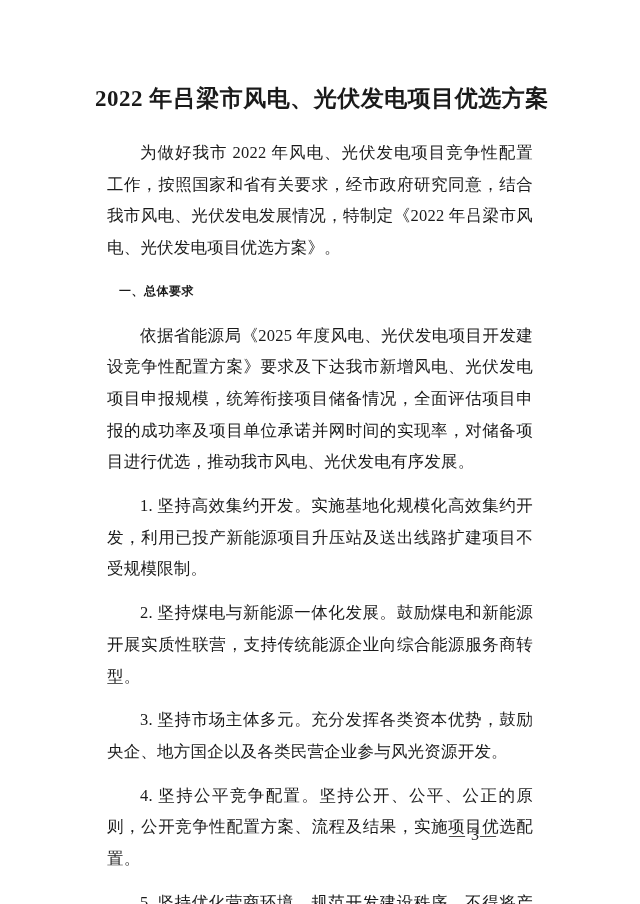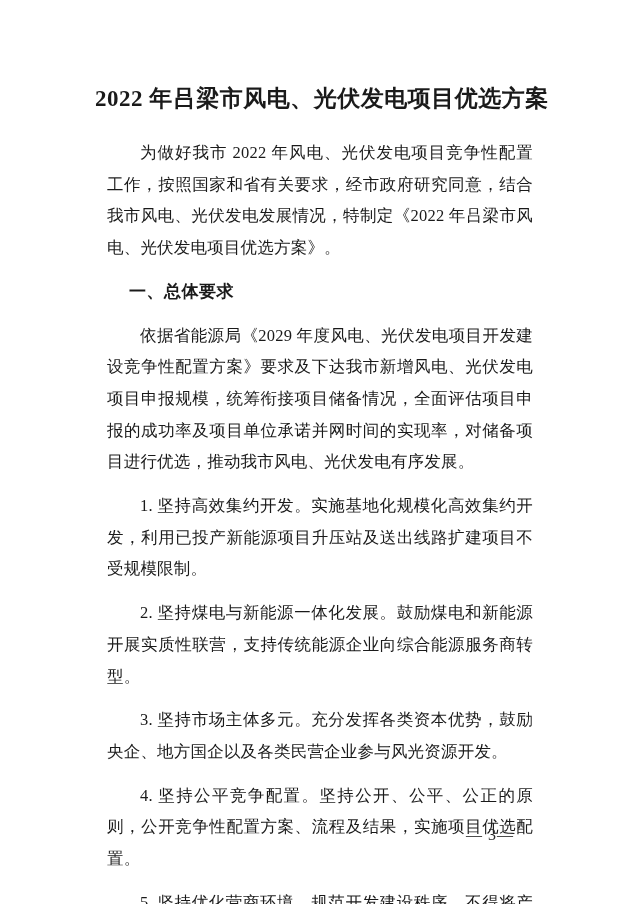--- a/index.html
+++ b/index.html
@@ -8,21 +8,20 @@
     background: #ffffff;
   }
   .page {
     position: relative;
     width: 592px;
     height: 904px;
     background: #ffffff;
     color: #1a1a1a;
     overflow: hidden;
     font-family: "Liberation Serif", "DejaVu Serif", serif;
-    padding-left: 17px;
   }
   .content {
     position: absolute;
     top: 84px;
     left: 95px;
     width: 450px;
   }
   .title {
     margin: 0 0 24px 0;
     font-family: "Liberation Serif", "DejaVu Serif", serif;
@@ -39,21 +38,21 @@
     line-height: 31.7px;
     text-align: justify;
     text-justify: inter-ideograph;
     text-indent: 2em;
     letter-spacing: 0.2px;
   }
   .heading {
     margin: 2px 0;
     font-family: "Liberation Sans", "DejaVu Sans", sans-serif;
     font-weight: bold;
-    font-size: 17px;
+    font-size: 12px;
     line-height: 31.7px;
     text-indent: 2em;
     letter-spacing: 0.5px;
   }
   .page-number {
     position: absolute;
     top: 826px;
     right: 95px;
     font-family: "Liberation Serif", "DejaVu Serif", serif;
     font-size: 16px;
@@ -65,21 +64,21 @@
 <body>
 
 <div class="page">
   <div class="content">
     <h1 class="title">2022 年吕梁市风电、光伏发电项目优选方案</h1>
 
     <p class="para">为做好我市 2022 年风电、光伏发电项目竞争性配置工作，按照国家和省有关要求，经市政府研究同意，结合我市风电、光伏发电发展情况，特制定《2022 年吕梁市风电、光伏发电项目优选方案》。</p>
 
     <h2 class="heading">一、总体要求</h2>
 
-    <p class="para">依据省能源局《2029 年度风电、光伏发电项目开发建设竞争性配置方案》要求及下达我市新增风电、光伏发电项目申报规模，统筹衔接项目储备情况，全面评估项目申报的成功率及项目单位承诺并网时间的实现率，对储备项目进行优选，推动我市风电、光伏发电有序发展。</p>
+    <p class="para">依据省能源局《2025 年度风电、光伏发电项目开发建设竞争性配置方案》要求及下达我市新增风电、光伏发电项目申报规模，统筹衔接项目储备情况，全面评估项目申报的成功率及项目单位承诺并网时间的实现率，对储备项目进行优选，推动我市风电、光伏发电有序发展。</p>
 
 
     <p class="para">1. 坚持高效集约开发。实施基地化规模化高效集约开发，利用已投产新能源项目升压站及送出线路扩建项目不受规模限制。</p>
 
     <p class="para">2. 坚持煤电与新能源一体化发展。鼓励煤电和新能源开展实质性联营，支持传统能源企业向综合能源服务商转型。</p>
 
     <p class="para">3. 坚持市场主体多元。充分发挥各类资本优势，鼓励央企、地方国企以及各类民营企业参与风光资源开发。</p>
 
     <p class="para">4. 坚持公平竞争配置。坚持公开、公平、公正的原则，公开竞争性配置方案、流程及结果，实施项目优选配置。</p>
 

